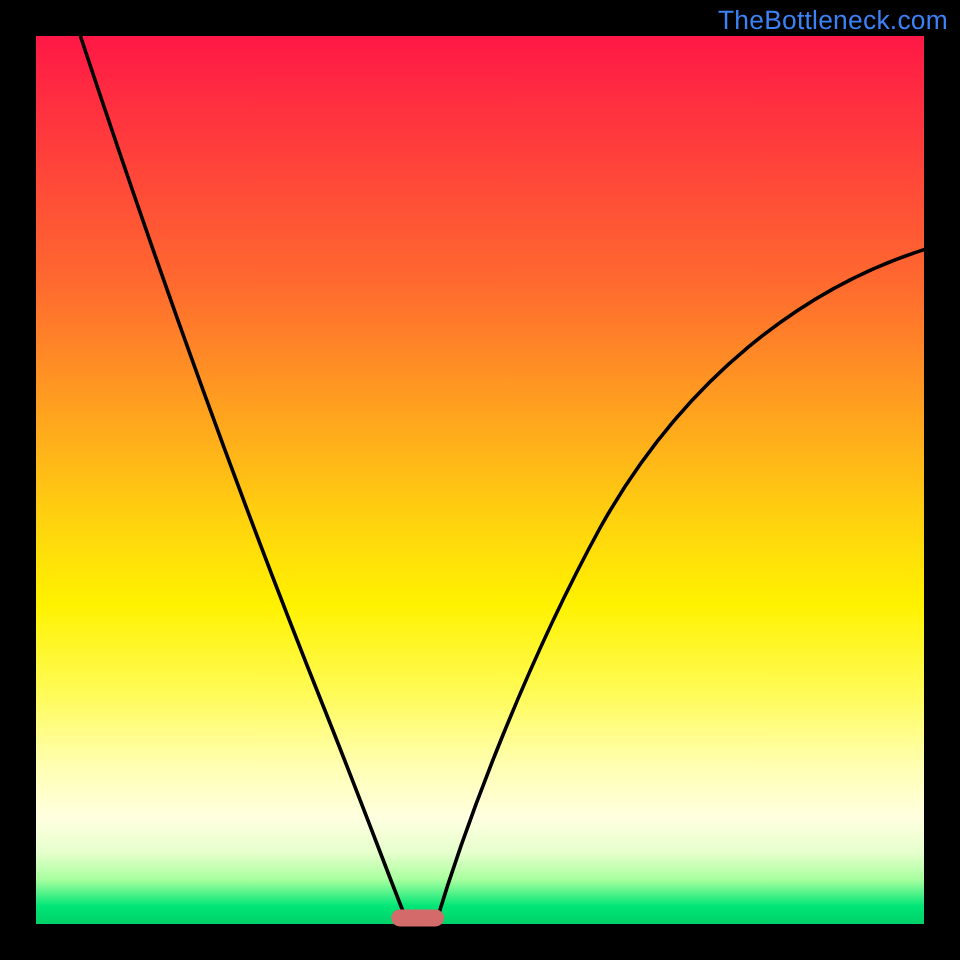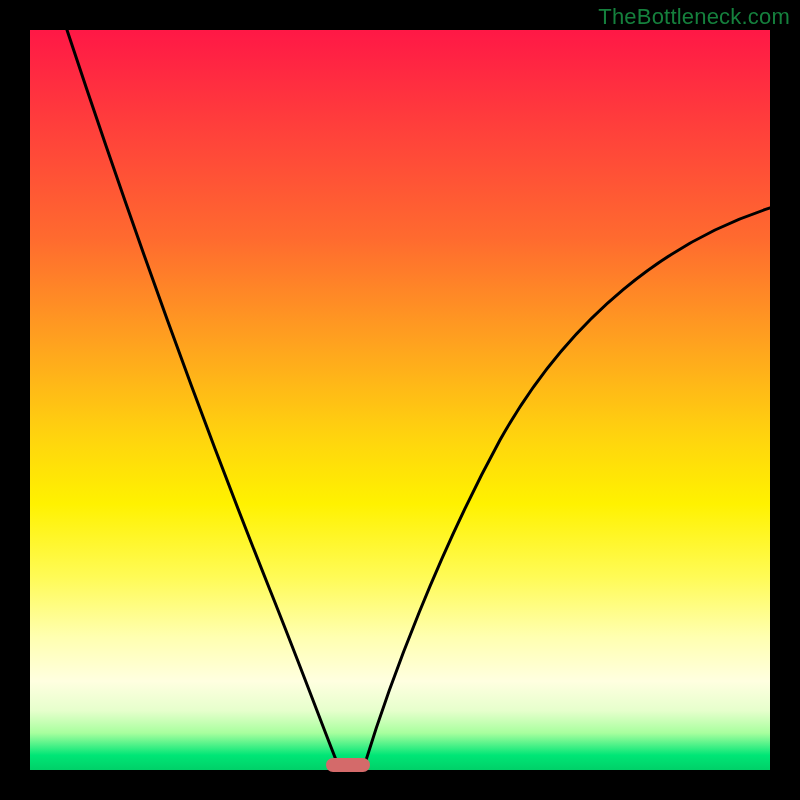--- a/index.html
+++ b/index.html
@@ -37,21 +37,21 @@
       #e6ffcc 92%,
       #a8ff9e 95%,
       #00e676 98%,
       #00d068 100%
     );
   }
   .watermark {
     position: absolute;
     top: 4px;
     right: 10px;
-    color: #15803d;
+    color: #3b82f6;
     font-size: 22px;
     font-weight: 500;
     letter-spacing: 0.2px;
     z-index: 4;
   }
   svg.curve {
     position: absolute;
     left: 0;
     top: 0;
     width: 740px;

